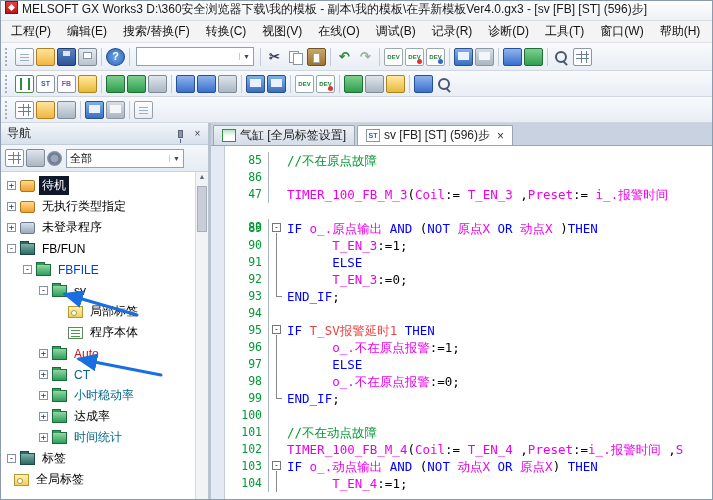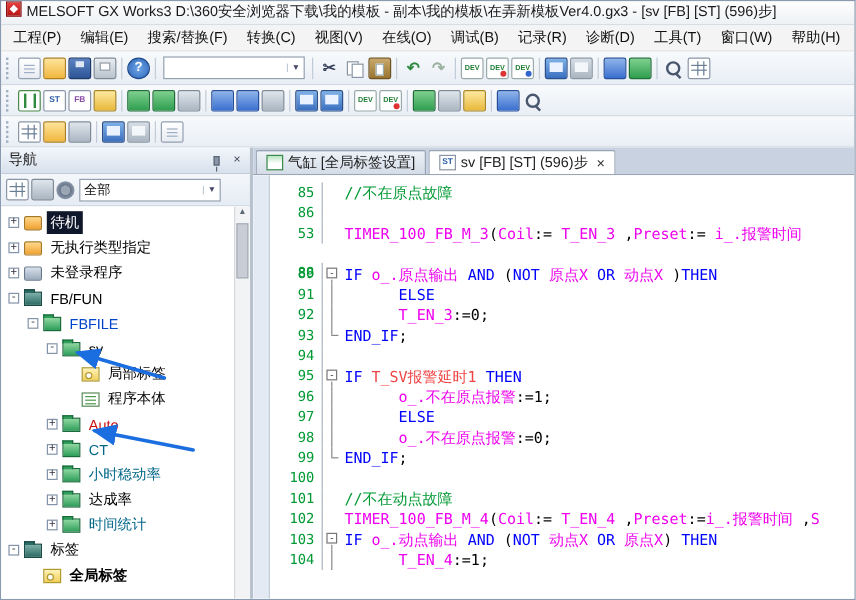--- a/index.html
+++ b/index.html
@@ -295,21 +295,21 @@
           <div class="trow" style="padding-left: 38px;">
             <span class="exp">+</span>
             <span class="tic folder-green"></span>
             <span class="tlb" style="color: rgb(0, 102, 136);">时间统计</span>
           </div>
           <div class="trow" style="padding-left: 6px;">
             <span class="exp">-</span>
             <span class="tic folder-dark"></span>
             <span class="tlb">标签</span>
           </div>
-          <div class="trow" style="padding-left: 22px; font-weight: bold;">
+          <div class="trow" style="">
             <span class="exp hid"></span>
             <span class="tic tag"></span>
             <span class="tlb">全局标签</span>
           </div>
         </div>
     </div>
 
     <div class="editor">
       <div class="tabbar">
           <div class="tab">
@@ -328,35 +328,40 @@
               <div class="ln" style="color: rgb(0, 153, 51);">85</div>
               <div class="fold"></div>
               <div class="ct"><span style="color: rgb(0, 153, 51);">//不在原点故障</span></div>
             </div>
             <div class="crow">
               <div class="ln" style="color: rgb(0, 153, 51);">86</div>
               <div class="fold"></div>
               <div class="ct"></div>
             </div>
             <div class="crow">
-              <div class="ln" style="color: rgb(0, 153, 51);">53</div>
+              <div class="ln" style="color: rgb(0, 153, 51);">47</div>
               <div class="fold"></div>
               <div class="ct"><span style="color: rgb(238, 0, 238);">TIMER_100_FB_M_3</span><span style="color: rgb(0, 0, 0);">(</span><span style="color: rgb(238, 0, 238);">Coil</span><span style="color: rgb(0, 0, 0);">:= </span><span style="color: rgb(238, 0, 238);">T_EN_3</span><span style="color: rgb(0, 0, 0);"> ,</span><span style="color: rgb(238, 0, 238);">Preset</span><span style="color: rgb(0, 0, 0);">:= </span><span style="color: rgb(238, 0, 238);">i_.报警时间</span></div>
             </div>
             <div class="crow">
               <div class="ln" style="color: rgb(0, 153, 51); margin-top: 16px;">88</div>
               <div class="fold"></div>
               <div class="ct"></div>
             </div>
             <div class="crow">
               <div class="ln" style="color: rgb(0, 153, 51);">89</div>
               <div class="fold f-start">
                 <span class="fbox">-</span>
               </div>
               <div class="ct"><span style="color: rgb(0, 0, 255);">IF </span><span style="color: rgb(238, 0, 238);">o_.原点输出</span><span style="color: rgb(0, 0, 0);"> </span><span style="color: rgb(0, 0, 255);">AND</span><span style="color: rgb(0, 0, 0);"> (</span><span style="color: rgb(0, 0, 255);">NOT</span><span style="color: rgb(0, 0, 0);"> </span><span style="color: rgb(238, 0, 238);">原点X</span><span style="color: rgb(0, 0, 0);"> </span><span style="color: rgb(0, 0, 255);">OR</span><span style="color: rgb(0, 0, 0);"> </span><span style="color: rgb(238, 0, 238);">动点X</span><span style="color: rgb(0, 0, 0);"> )</span><span style="color: rgb(0, 0, 255);">THEN</span></div>
+            </div>
+            <div class="crow">
+              <div class="ln" style="color: rgb(0, 153, 51);">90</div>
+              <div class="fold f-mid"></div>
+              <div class="ct"><span style="color: rgb(0, 0, 0);">      </span><span style="color: rgb(238, 0, 238);">T_EN_3</span><span style="color: rgb(0, 0, 0);">:=</span><span style="color: rgb(0, 0, 0);">1</span><span style="color: rgb(0, 0, 0);">;</span></div>
             </div>
             <div class="crow">
               <div class="ln" style="color: rgb(0, 153, 51);">91</div>
               <div class="fold f-mid"></div>
               <div class="ct"><span style="color: rgb(0, 0, 0);">      </span><span style="color: rgb(0, 0, 255);">ELSE</span></div>
             </div>
             <div class="crow">
               <div class="ln" style="color: rgb(0, 153, 51);">92</div>
               <div class="fold f-mid"></div>
               <div class="ct"><span style="color: rgb(0, 0, 0);">      </span><span style="color: rgb(238, 0, 238);">T_EN_3</span><span style="color: rgb(0, 0, 0);">:=</span><span style="color: rgb(0, 0, 0);">0</span><span style="color: rgb(0, 0, 0);">;</span></div>

